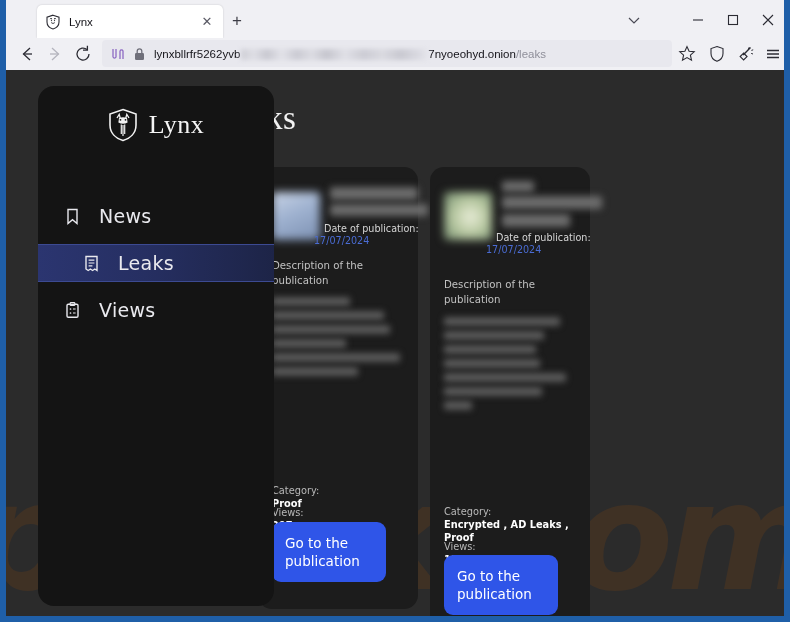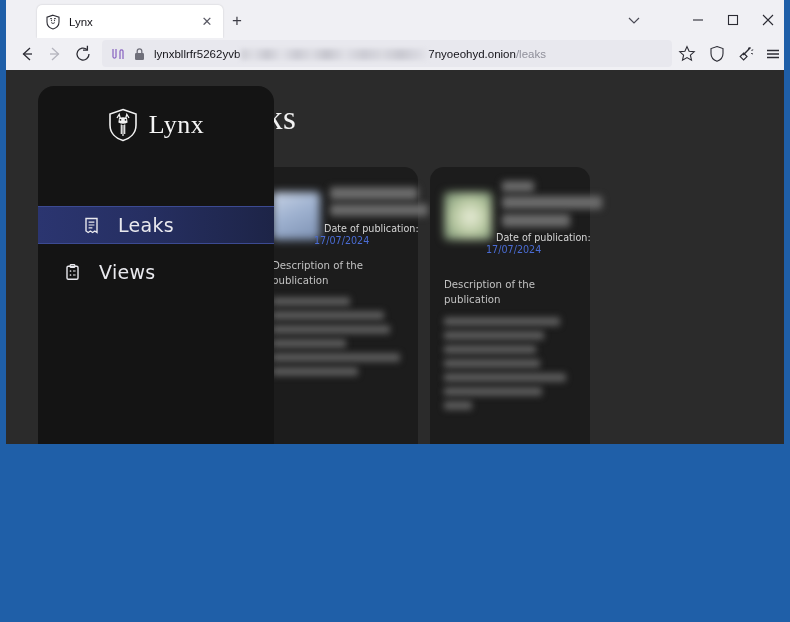--- a/index.html
+++ b/index.html
@@ -22,21 +22,21 @@
     background: #1f5fa8;
     box-sizing: border-box;
     padding: 0 6px 6px 6px;
   }
 
   
   #browser {
     position: absolute;
     left: 6px; top: 0;
     width: 778px;
-    height: 444px;
+    height: 616px;
     background: #f0f0f4;
     overflow: hidden;
   }
 
   
   #tabstrip {
     position: relative;
     height: 38px;
     background: #f0f0f4;
   }
@@ -526,20 +526,28 @@
               <path d="M13.3 16.5 L13.3 26 M16.7 16.5 L16.7 26 M15 17 L15 28" stroke="#f2f2f2" stroke-width="1.2"></path>
               <circle cx="12.5" cy="11.8" r="0.9" fill="#141414"></circle>
               <circle cx="17.5" cy="11.8" r="0.9" fill="#141414"></circle>
             </svg>
           </span>
           <span id="brand-name">Lynx</span>
         </div>
 
         <div id="nav">
 
+          <div class="nav-item">
+            <span class="nav-icon">
+              <svg viewBox="0 0 19 19" width="19" height="19">
+                <path d="M5 2.5 H14 V16.5 L9.5 12.6 L5 16.5 Z" fill="none" stroke="#e9e9ee" stroke-width="1.4"></path>
+              </svg>
+            </span>
+            <span class="nav-label">News</span>
+          </div>
 
           <div id="nav-spacer-1"></div>
 
           <div class="nav-item active">
             <span class="nav-icon">
               <svg viewBox="0 0 19 19" width="19" height="19">
                 <path d="M4 2.5 H15 V16.5 L12.8 15 L10.6 16.5 L8.4 15 L6.2 16.5 L4 15 Z" fill="none" stroke="#e9e9ee" stroke-width="1.4"></path>
                 <path d="M6.6 6.2 H12.4 M6.6 9 H12.4 M6.6 11.8 H10.4" stroke="#e9e9ee" stroke-width="1.2"></path>
               </svg>
             </span>

